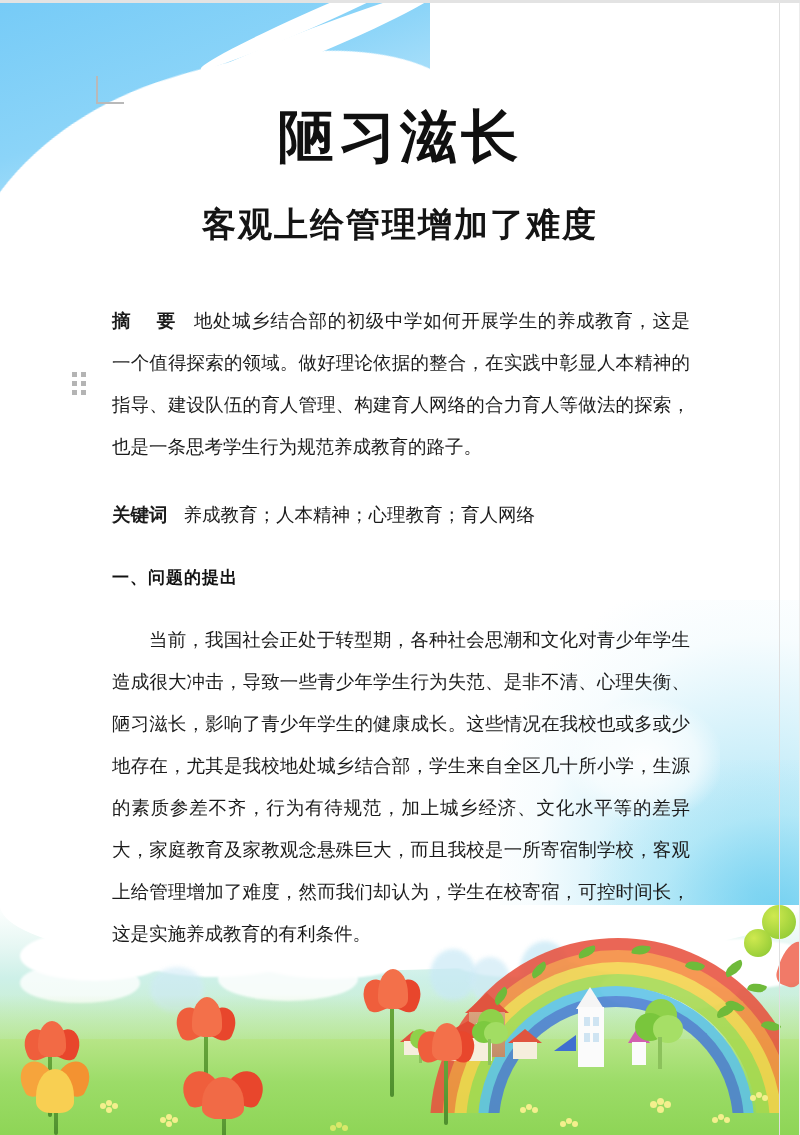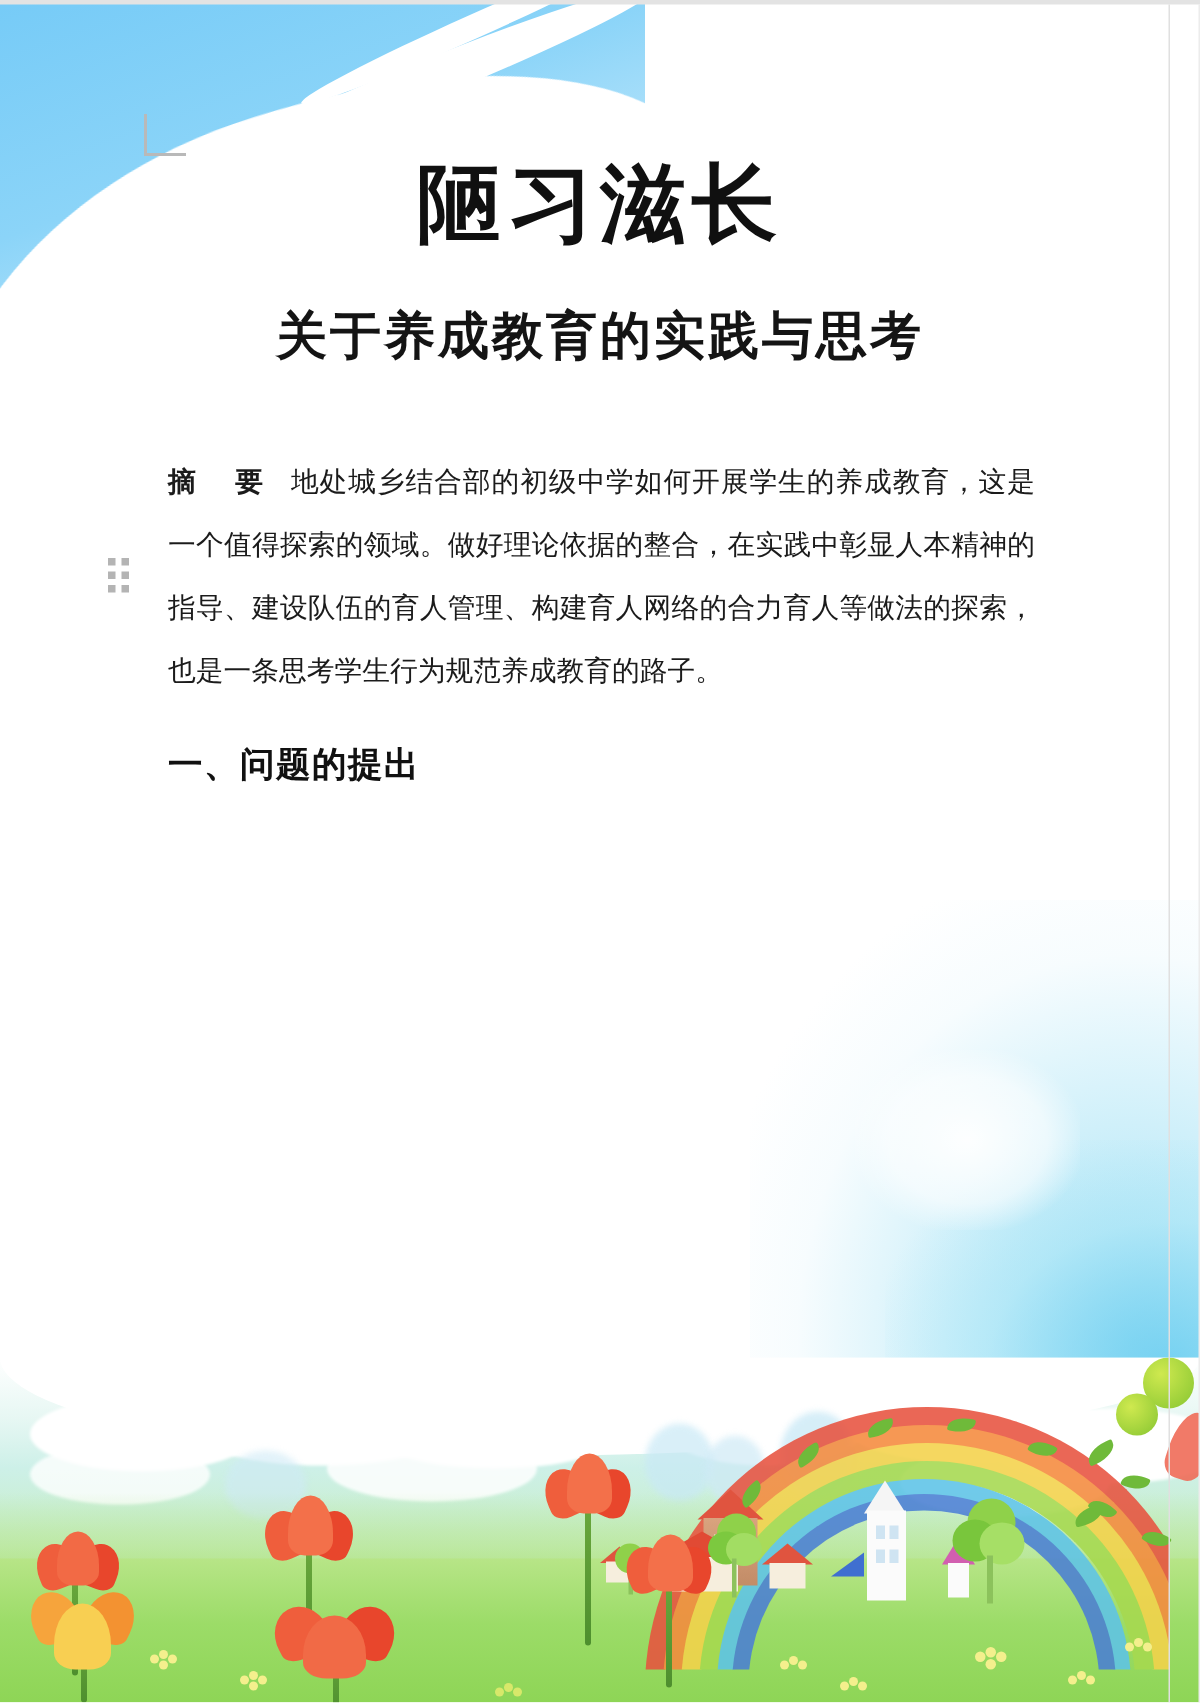--- a/index.html
+++ b/index.html
@@ -216,21 +216,21 @@
     letter-spacing: 10px;
     margin-right: 8px;
   }
   .keywords { margin-bottom: 30px; }
   .keywords .lbl {
     font-weight: bold;
     margin-right: 16px;
   }
   .section-h {
     font-family: "Liberation Sans", sans-serif;
-    font-size: 23px;
+    font-size: 17px;
     font-weight: bold;
     color: #111111;
     letter-spacing: 1px;
     margin: 0 0 30px 0;
   }
   .indent { text-indent: 2em; }
 
   
   .drag-handle {
     position: absolute;
@@ -452,31 +452,35 @@
 
     <div class="edge-top"></div>
     <div class="edge-right"></div>
     <div class="edge-right-2"></div>
   </div>
 
   <div class="content">
 
     <div class="title-main">陋习滋长</div>
 
-    <div class="title-sub">关于养成教育的实践与思考</div>
+    <div class="title-sub">客观上给管理增加了难度</div>
 
     <div class="body-col">
 
       <p class="para abstract">
         <span class="lbl">摘 要</span><span>地处城乡结合部的初级中学如何开展学生的养成教育，这是一个值得探索的领域。做好理论依据的整合，在实践中彰显人本精神的指导、建设队伍的育人管理、构建育人网络的合力育人等做法的探索，也是一条思考学生行为规范养成教育的路子。</span>
       </p>
 
+      <p class="para keywords">
+        <span class="lbl">关键词</span><span>养成教育；人本精神；心理教育；育人网络</span>
+      </p>
 
       <h2 class="section-h">一、问题的提出</h2>
 
+      <p class="para indent">当前，我国社会正处于转型期，各种社会思潮和文化对青少年学生造成很大冲击，导致一些青少年学生行为失范、是非不清、心理失衡、陋习滋长，影响了青少年学生的健康成长。这些情况在我校也或多或少地存在，尤其是我校地处城乡结合部，学生来自全区几十所小学，生源的素质参差不齐，行为有待规范，加上城乡经济、文化水平等的差异大，家庭教育及家教观念悬殊巨大，而且我校是一所寄宿制学校，客观上给管理增加了难度，然而我们却认为，学生在校寄宿，可控时间长，这是实施养成教育的有利条件。</p>
     </div>
 
     <div class="drag-handle">
       <i></i>
       <i></i>
       <i></i>
       <i></i>
       <i></i>
       <i></i>
     </div>

